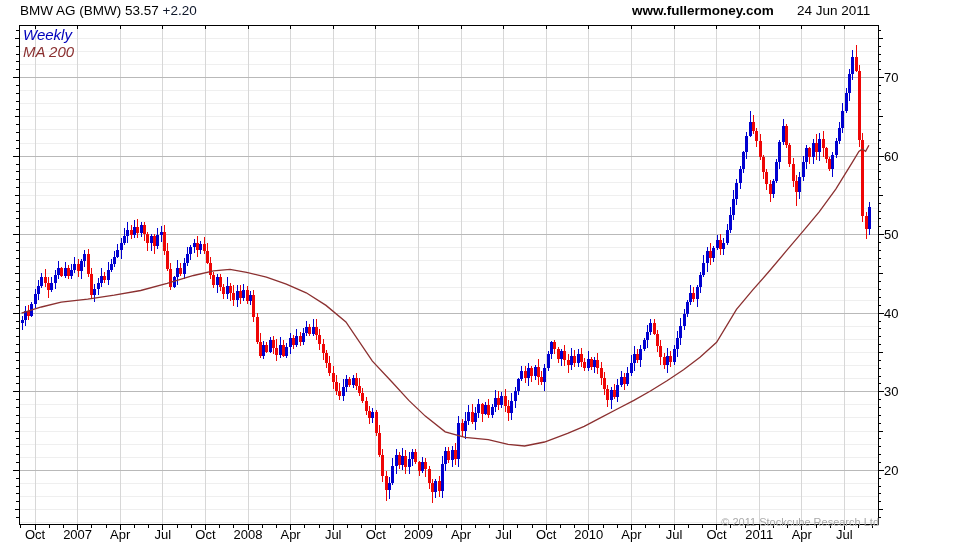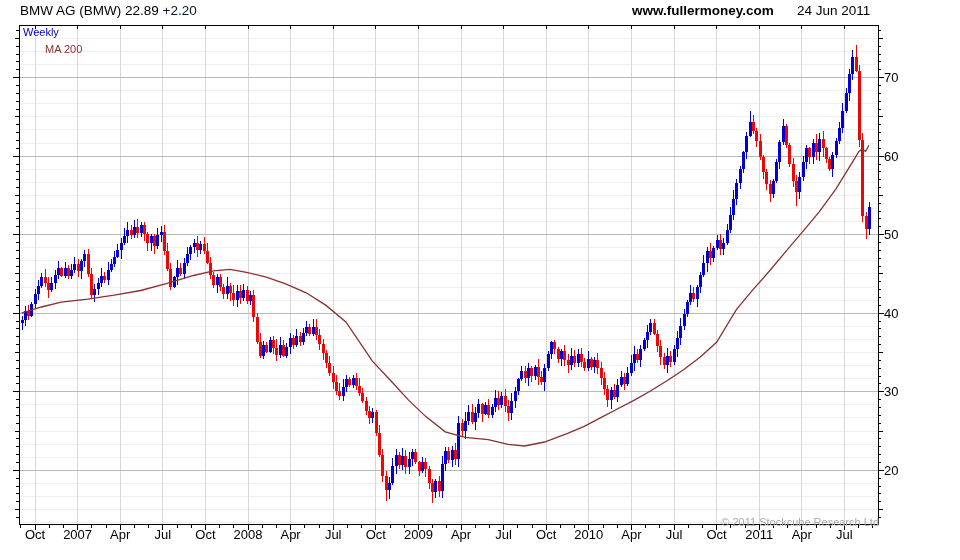--- a/index.html
+++ b/index.html
@@ -3,31 +3,31 @@
 <meta charset="utf-8">
 <style>
   html,body{margin:0;padding:0;background:#fff;}
   .page{position:relative;width:960px;height:560px;background:#ffffff;overflow:hidden;
         font-family:"Liberation Sans","DejaVu Sans",sans-serif;}
   .hdr{position:absolute;top:3px;font-size:13.5px;color:#000;white-space:nowrap;}
   .hdr-left{left:20px;}
   .hdr-site{left:632px;font-weight:bold;}
   .hdr-date{left:797px;}
   .chg{color:#0f172a;margin-top:8px;}
-  .legend{position:absolute;font-size:11px;white-space:nowrap;}
+  .legend{position:absolute;font-size:15px;white-space:nowrap;font-style:italic;}
   .legend-weekly{left:23px;top:26px;color:#0000bb;}
-  .legend-ma{left:23px;top:43px;color:#8b3030;margin-left:22px;}
+  .legend-ma{left:23px;top:43px;color:#8b3030;}
   .copyright{position:absolute;top:516px;right:81px;font-size:11px;color:#a9a9a9;white-space:nowrap;}
   svg{position:absolute;left:0;top:0;}
 </style>
 </head>
 <body>
 
 <div class="page">
-  <div class="hdr hdr-left"><span>BMW AG (BMW) 22.89</span> <span class="chg">+2.20</span></div>
+  <div class="hdr hdr-left"><span>BMW AG (BMW) 53.57</span> <span class="chg">+2.20</span></div>
   <div class="hdr hdr-site">www.fullermoney.com</div>
   <div class="hdr hdr-date">24 Jun 2011</div>
 
   <svg id="chart" width="960" height="560">
       <line x1="19" y1="522.6674528301887" x2="878" y2="522.6674528301887" stroke="#efefef" stroke-width="1" shape-rendering="crispEdges"></line>
       <line x1="19" y1="509.5778301886793" x2="878" y2="509.5778301886793" stroke="#efefef" stroke-width="1" shape-rendering="crispEdges"></line>
       <line x1="19" y1="496.4882075471698" x2="878" y2="496.4882075471698" stroke="#efefef" stroke-width="1" shape-rendering="crispEdges"></line>
       <line x1="19" y1="483.3985849056604" x2="878" y2="483.3985849056604" stroke="#efefef" stroke-width="1" shape-rendering="crispEdges"></line>
       <line x1="19" y1="457.2193396226415" x2="878" y2="457.2193396226415" stroke="#efefef" stroke-width="1" shape-rendering="crispEdges"></line>
       <line x1="19" y1="444.1297169811321" x2="878" y2="444.1297169811321" stroke="#efefef" stroke-width="1" shape-rendering="crispEdges"></line>

